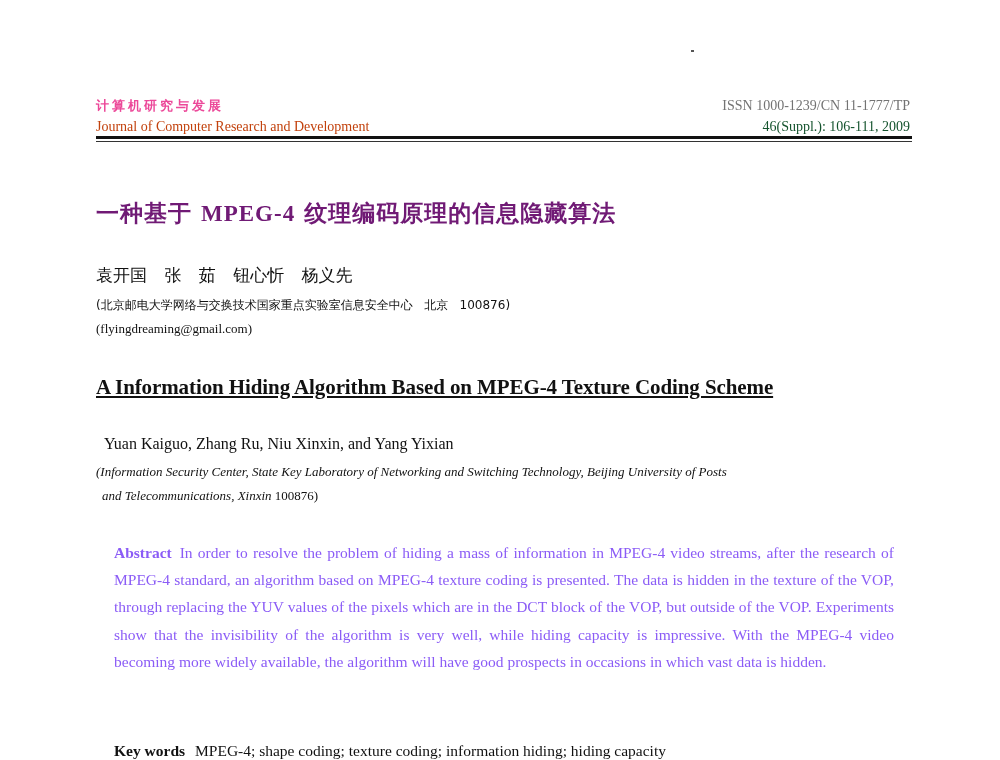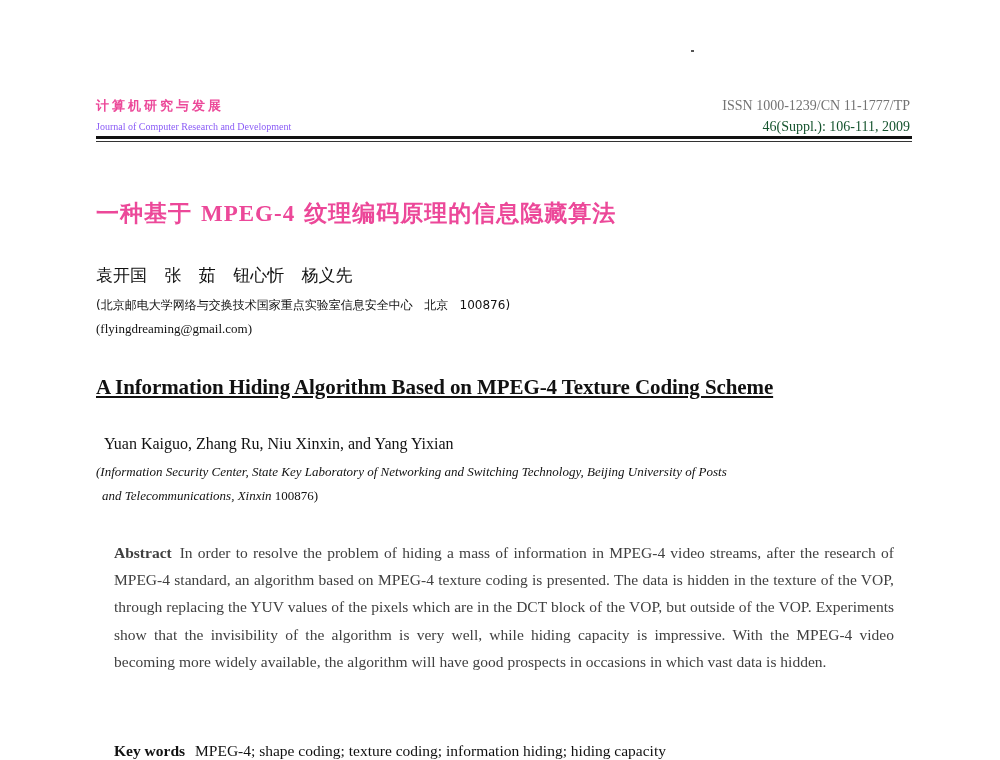--- a/index.html
+++ b/index.html
@@ -37,24 +37,24 @@
     }
     .journal-cn {
       font-family: "DejaVu Sans", sans-serif;
       font-weight: bold;
       font-size: 13px;
       letter-spacing: 3px;
       line-height: 18px;
       color: #ec4899;
     }
     .journal-en {
-      font-size: 10px;
+      font-size: 14px;
       line-height: 18px;
       margin-top: 3px;
-      color: #8b5cf6;
+      color: #c2410c;
     }
     .header-right {
       position: absolute;
       right: 0;
       top: 0;
       text-align: right;
     }
     .issn {
       font-size: 14px;
       line-height: 18px;
@@ -85,21 +85,21 @@
     }
     .title-cn {
       position: absolute;
       left: 96px;
       top: 198px;
       font-family: "DejaVu Sans", sans-serif;
       font-weight: bold;
       font-size: 23px;
       line-height: 30px;
       letter-spacing: 1px;
-      color: #ec4899;
+      color: #701a75;
     }
     .title-cn .latin {
       font-family: "Liberation Serif", serif;
       font-weight: bold;
     }
     .authors-cn {
       position: absolute;
       left: 96px;
       top: 264px;
       font-family: "DejaVu Serif", serif;
@@ -163,21 +163,21 @@
     .affil-en .upright {
       font-style: normal;
     }
     .abstract {
       position: absolute;
       left: 114px;
       top: 539px;
       width: 780px;
       font-size: 15.5px;
       line-height: 27.2px;
-      color: #404040;
+      color: #8b5cf6;
       text-align: justify;
     }
     .abstract .label {
       font-weight: bold;
       margin-right: 8px;
     }
     .keywords {
       position: absolute;
       left: 114px;
       top: 740px;

